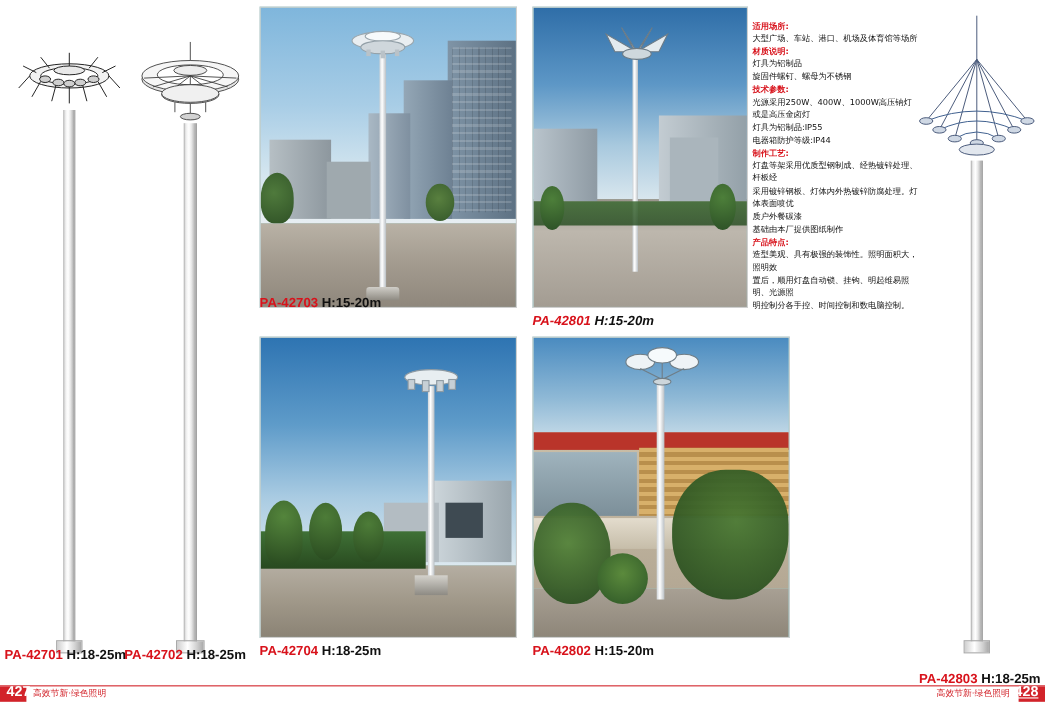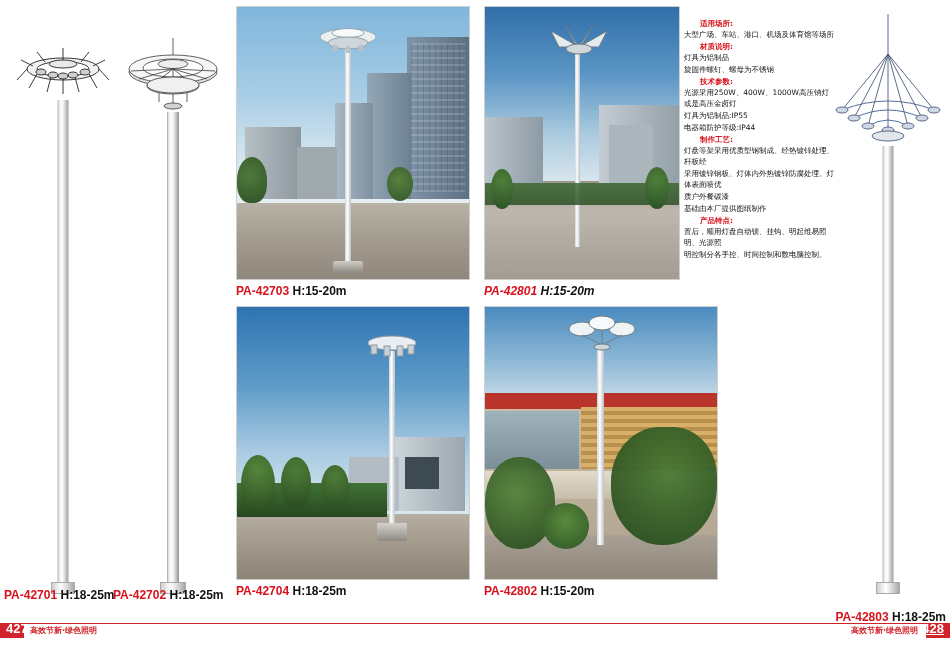--- a/index.html
+++ b/index.html
@@ -44,34 +44,34 @@
   }
   .caption .code{color:#d8121b;font-weight:bold;}
   .caption .h{color:#111;font-weight:bold;}
 
   
   .spec{
     position:absolute;
     font-family:"DejaVu Sans", sans-serif;
     font-size:7.5px;line-height:11px;color:#111;
   }
-  .spec .hd{color:#d8121b;font-weight:bold;display:block;margin-left:16px;}
+  .spec .hd{color:#d8121b;font-weight:bold;display:block;}
   .spec p{margin:0 0 1px 0;}
 
   
   .footer-line{position:absolute;left:0;right:0;bottom:28px;height:1px;background:#d2232a;}
   .pagenum{
     position:absolute;bottom:16px;
     font-size:13px;color:#333;font-weight:bold;
   }
   .pagenum.l{left:6px;}
   .pagenum.r{right:6px;}
   .foot-red{
     position:absolute;bottom:16px;
-    font-size:8px;color:#d2232a;font-family:"DejaVu Sans",sans-serif;font-weight:bold;
+    font-size:8px;color:#d2232a;font-family:"DejaVu Sans",sans-serif;
   }
   .foot-red.l{left:30px;}
   .foot-red.r{right:32px;}
   .redbar{position:absolute;bottom:14px;height:14px;width:24px;background:#d2232a;}
 </style>
 </head>
 <body>
 
 <div class="page">
 
@@ -143,21 +143,21 @@
         <ellipse cx="33" cy="22" rx="20" ry="6" fill="#cfd7dc" stroke="#93a0a8"></ellipse>
         <rect x="18" y="24" width="4" height="6" fill="#b9c2c8"></rect>
         <rect x="31" y="25" width="4" height="7" fill="#b9c2c8"></rect>
         <rect x="44" y="24" width="4" height="6" fill="#b9c2c8"></rect>
       </svg>
 
       <div style="position:absolute;left:0;top:150px;width:30px;height:46px;background:radial-gradient(circle at 40% 40%,#4f7a3c,#2f5126);border-radius:50% 50% 40% 40%;"></div>
       <div style="position:absolute;left:150px;top:160px;width:26px;height:34px;background:radial-gradient(circle at 45% 40%,#59803f,#33572a);border-radius:50%;"></div>
     </div>
   </div>
-  <div class="caption" style="left:236px;top:284px;text-align:right;">
+  <div class="caption" style="left:236px;top:268px;text-align:right;">
     <span class="code">PA-42703</span>
     <span class="h"> H:15-20m</span>
   </div>
 
   <div class="photo-card" style="left:484px;top:6px;width:194px;height:272px;">
     <div class="photo-inner">
       <div class="sky" style="height:64%;background:linear-gradient(to bottom,#2f6ea8 0%,#5d97c6 40%,#a8c9de 72%,#d8e6ee 100%);"></div>
       <div class="ground" style="height:36%;background:linear-gradient(to bottom,#9a958c 0%,#bdb7ad 30%,#a39c92 100%);"></div>
       <div class="bld" style="left:0;top:110px;width:58px;height:66px;background:linear-gradient(to right,#b9c4cc,#8e9aa3);"></div>
       <div class="bld" style="right:0;top:98px;width:80px;height:78px;background:linear-gradient(to right,#c3ccd2,#93a0a8);"></div>
@@ -200,20 +200,21 @@
     </div>
     <div>
       <span class="hd">制作工艺:</span>
       <p>灯盘等架采用优质型钢制成、经热镀锌处理、杆板经</p>
       <p>采用镀锌钢板、灯体内外热镀锌防腐处理。灯体表面喷优</p>
       <p>质户外餐碳漆</p>
       <p>基础由本厂提供图纸制作</p>
     </div>
     <div>
       <span class="hd">产品特点:</span>
+      <p>造型美观、具有极强的装饰性。照明面积大，照明效</p>
       <p>置后，顺用灯盘自动锁、挂钩、明起维易照明、光源照</p>
       <p>明控制分各手控、时间控制和数电脑控制。</p>
     </div>
   </div>
 
   <div class="photo-card" style="left:236px;top:306px;width:232px;height:272px;">
     <div class="photo-inner">
       <div class="sky" style="height:76%;background:linear-gradient(to bottom,#2e74b2 0%,#5e9bc9 38%,#a9cbe2 70%,#dbe8ef 100%);"></div>
       <div class="ground" style="height:24%;background:linear-gradient(to bottom,#b5aea2 0%,#a09889 50%,#8b8375 100%);"></div>
       <div class="bld" style="right:4px;top:130px;width:72px;height:74px;background:linear-gradient(to right,#cdd6db,#9aa6ad);"></div>

